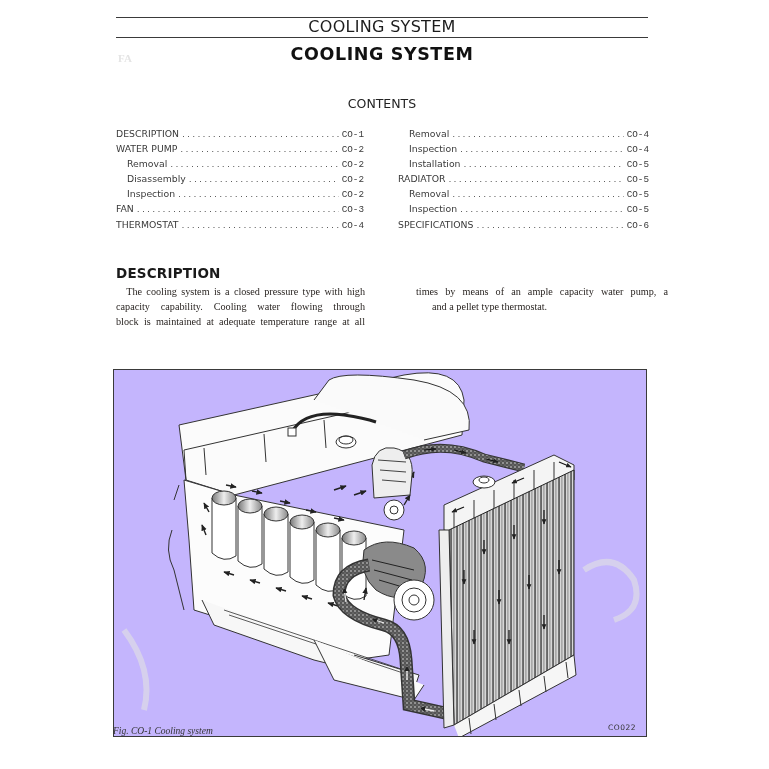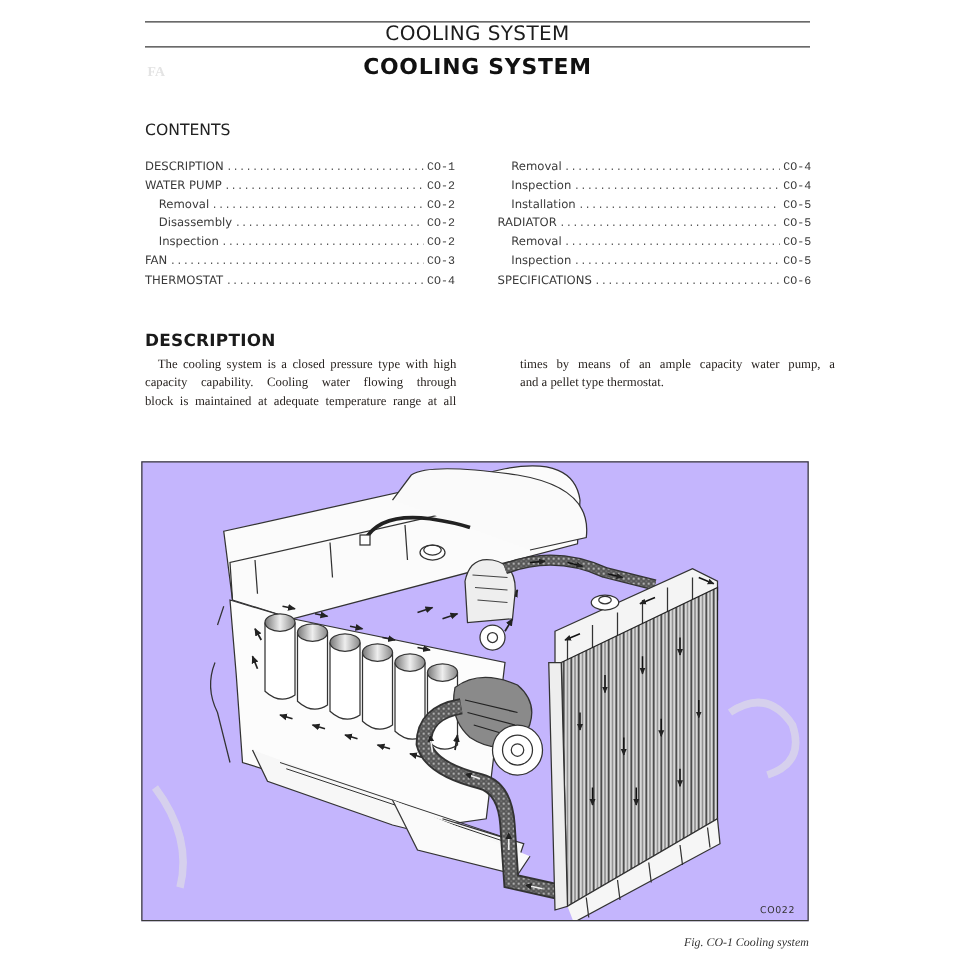--- a/index.html
+++ b/index.html
@@ -1,33 +1,33 @@
 <!DOCTYPE html>
 <html><head>
 <meta charset="utf-8">
 <style>
   html, body { margin:0; padding:0; }
   body { width:769px; height:769px; background:#ffffff; position:relative; overflow:hidden; color:#2a2522; font-family:"Liberation Serif", serif; }
   .abs { position:absolute; }
   .rule { position:absolute; left:116px; width:532px; height:0; border-top:1.5px solid #3a3a3a; }
   .running-head { position:absolute; left:116px; width:532px; top:17px; height:20px; text-align:center; font-family:"DejaVu Sans", sans-serif; font-size:16px; letter-spacing:0.3px; line-height:20px; color:#1c1c1c; }
   .page-title { position:absolute; left:116px; width:532px; top:44px; text-align:center; font-family:"DejaVu Sans", sans-serif; font-weight:bold; font-size:17.5px; letter-spacing:0.6px; color:#111; }
-  .contents-title { position:absolute; left:116px; width:532px; top:96px; font-family:"DejaVu Sans", sans-serif; font-size:12.5px; color:#222; }
+  .contents-title { position:absolute; left:116px; width:532px; top:96px; text-align:center; font-family:"DejaVu Sans", sans-serif; font-size:12.5px; color:#222; }
   .toc { position:absolute; font-family:"DejaVu Sans", sans-serif; font-size:9.3px; color:#3a3a3a; }
   .toc-row { display:flex; align-items:baseline; height:15.1px; line-height:15.1px; white-space:nowrap; overflow:hidden; }
   .toc-row .lbl { flex:0 0 auto; padding-right:3px; }
   .toc-row .lbl.sub { padding-left:11px; }
   .toc-row .dots { flex:1 1 auto; overflow:hidden; letter-spacing:2.2px; color:#555; }
   .toc-row .pg { flex:0 0 auto; padding-left:3px;font-family:Liberation Mono, monospace; }
   .section-head { position:absolute; left:116px; top:265px; font-family:"DejaVu Sans", sans-serif; font-weight:bold; font-size:13.5px; color:#1a1a1a; letter-spacing:0.2px; }
   .para { position:absolute; font-family:"Liberation Serif", serif; font-size:10.2px; line-height:15.2px; color:#2a2522; text-align:justify; text-align-last:justify; }
-  .para.last { text-align-last:left; }
+  .para.last { text-align-last:left;margin-left:16px; }
   .figure { position:absolute; left:113px; top:369px; width:534px; height:368px; border:1.5px solid #3a3a3a; box-sizing:border-box; background:#c4b5fd; overflow:hidden; }
   .fig-code { position:absolute; right:10px; bottom:4px; font-family:"DejaVu Sans", sans-serif; font-size:7.5px; color:#333; letter-spacing:0.5px; }
-  .caption { position:absolute; left:113px; width:534px; top:750px; text-align:right; font-family:"Liberation Serif", serif; font-style:italic; font-size:9.5px; color:#333; }
+  .caption { position:absolute; left:113px; width:534px; top:726px; text-align:left; font-family:"Liberation Serif", serif; font-style:italic; font-size:9.5px; color:#333; }
   .ghost { position:absolute; color:#e4e4e4; font-family:"Liberation Serif", serif; font-size:9px; }
 </style>
 </head>
 <body>
 
 <div class="ghost" style="left:118px;top:52px;font-weight:bold;font-size:11px;">FA</div>
 
 <div class="rule" style="top:17px;"></div>
 <div class="running-head">COOLING SYSTEM</div>
 <div class="rule" style="top:37px;"></div>

